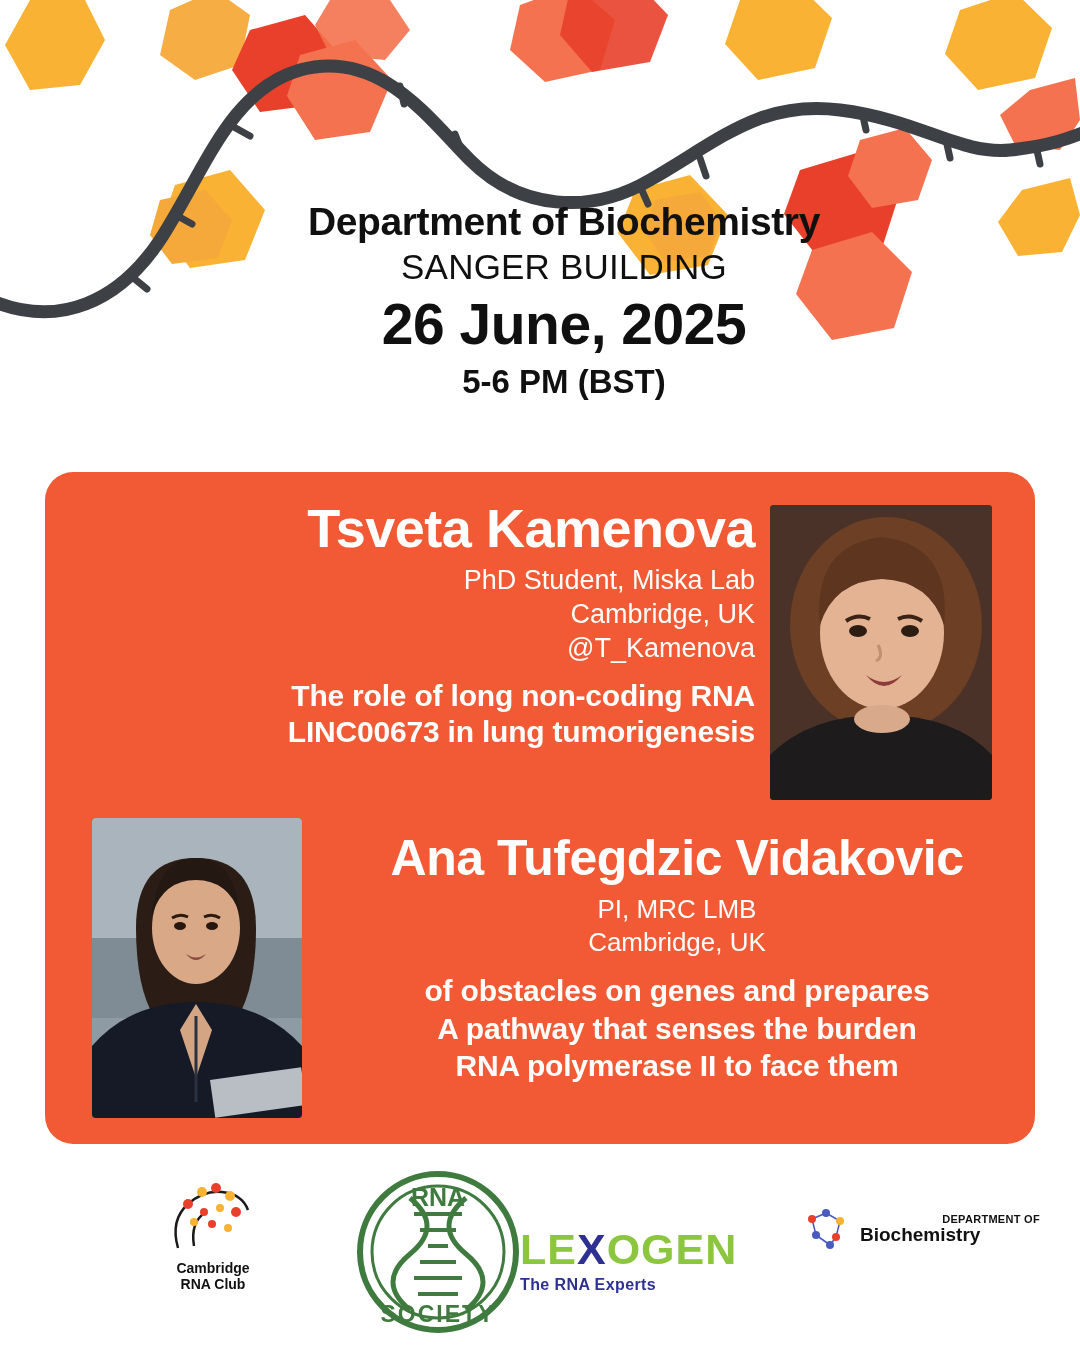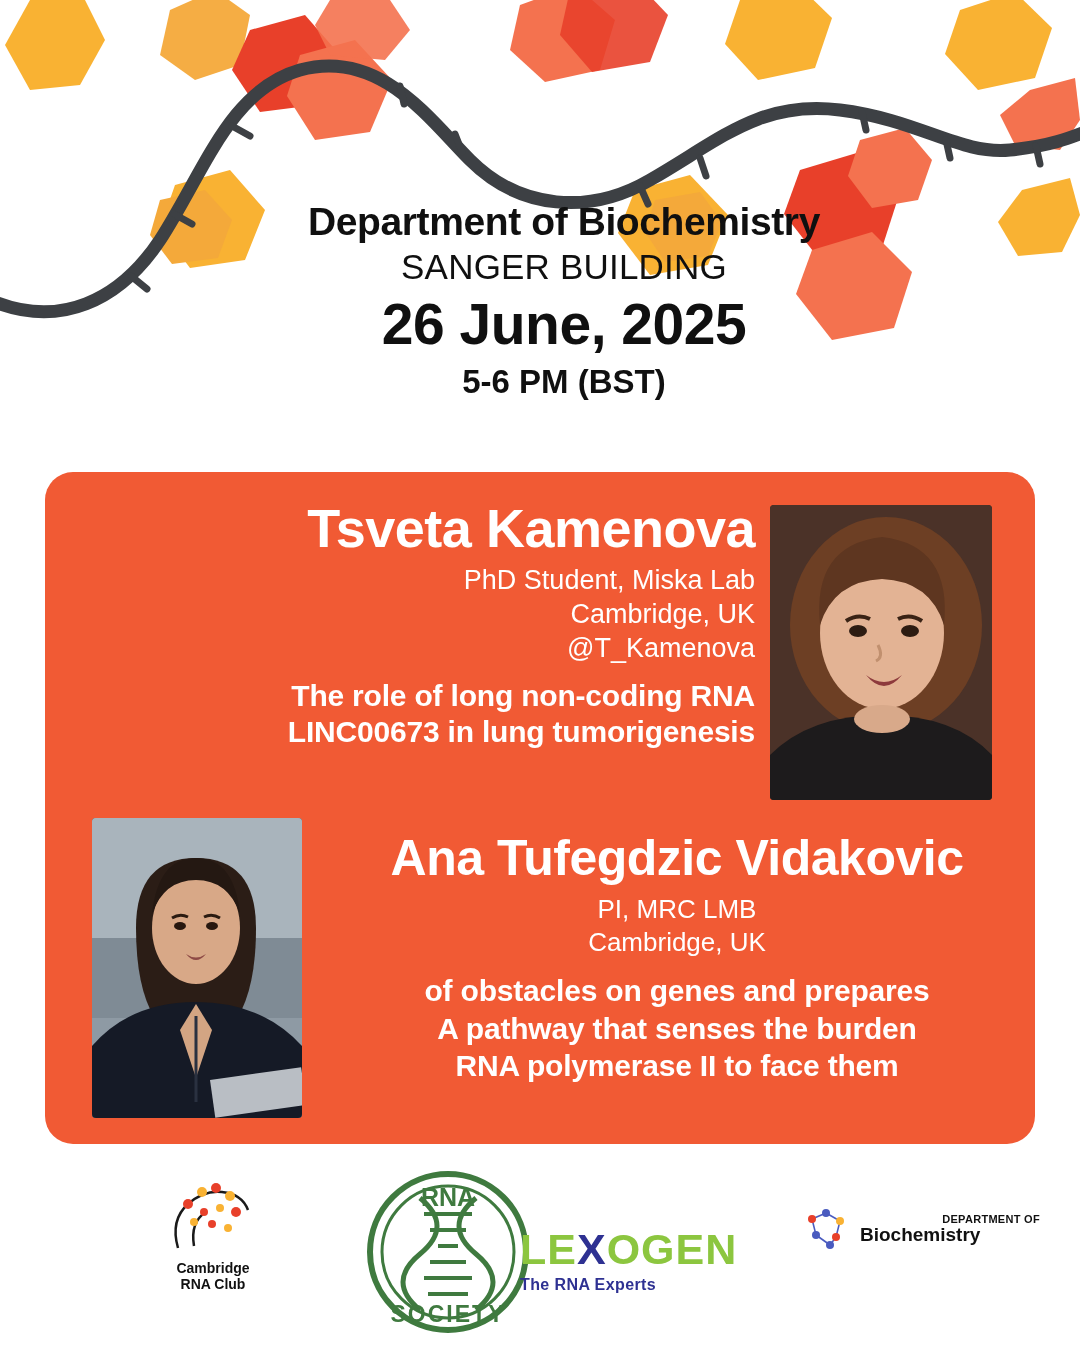--- a/index.html
+++ b/index.html
@@ -175,21 +175,21 @@
   }
   .logo-crc .crc-label {
     font-size: 14px;
     font-weight: bold;
     color: #111;
     line-height: 1.15;
     margin-top: 2px;
   }
   .logo-rnasoc {
     position: absolute;
-    left: 358px;
+    left: 348px;
     top: 12px;
     width: 180px;
     height: 180px;
   }
   .logo-lexogen {
     position: absolute;
     left: 520px;
     top: 78px;
     width: 250px;
     height: 80px;

